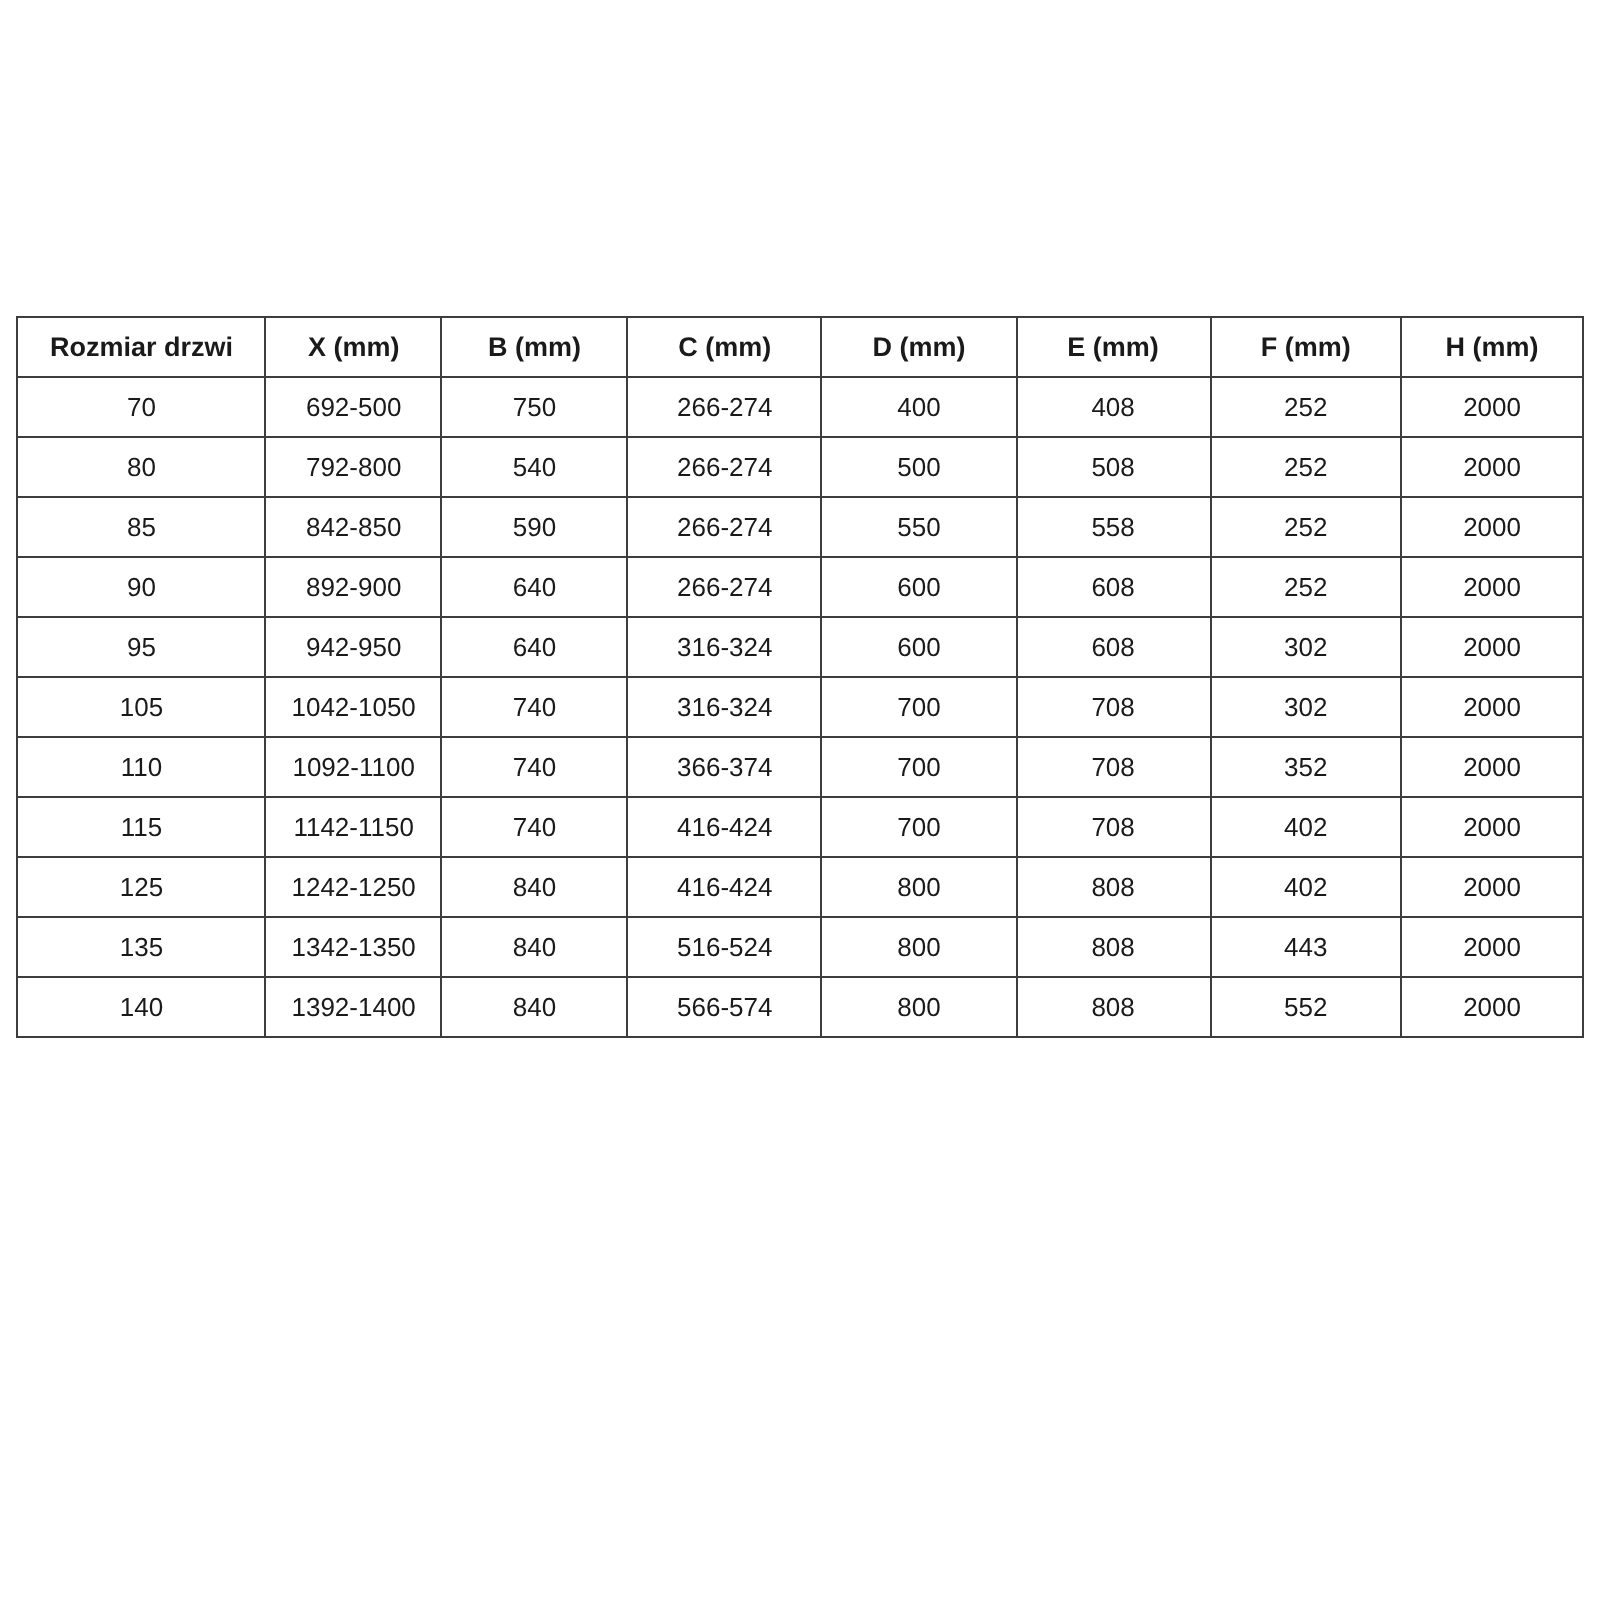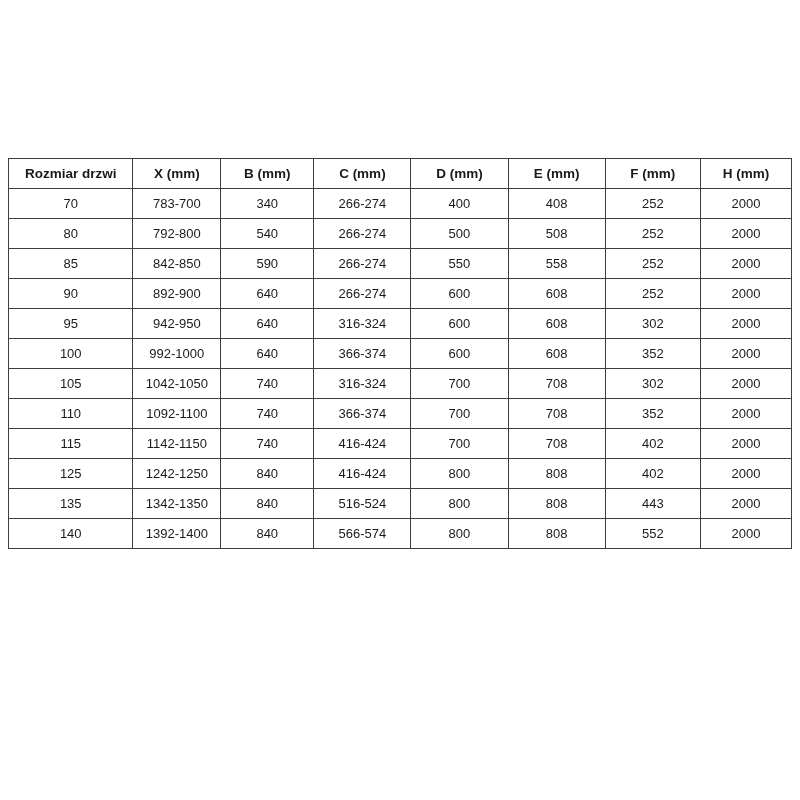--- a/index.html
+++ b/index.html
@@ -70,22 +70,22 @@
           <th>C (mm)</th>
           <th>D (mm)</th>
           <th>E (mm)</th>
           <th>F (mm)</th>
           <th>H (mm)</th>
         </tr>
     </thead>
     <tbody>
         <tr>
           <td>70</td>
-          <td>783-700</td>
-          <td>340</td>
+          <td>692-500</td>
+          <td>750</td>
           <td>266-274</td>
           <td>400</td>
           <td>408</td>
           <td>252</td>
           <td>2000</td>
         </tr>
         <tr>
           <td>80</td>
           <td>792-800</td>
           <td>540</td>
@@ -116,30 +116,20 @@
           <td>2000</td>
         </tr>
         <tr>
           <td>95</td>
           <td>942-950</td>
           <td>640</td>
           <td>316-324</td>
           <td>600</td>
           <td>608</td>
           <td>302</td>
-          <td>2000</td>
-        </tr>
-        <tr>
-          <td>100</td>
-          <td>992-1000</td>
-          <td>640</td>
-          <td>366-374</td>
-          <td>600</td>
-          <td>608</td>
-          <td>352</td>
           <td>2000</td>
         </tr>
         <tr>
           <td>105</td>
           <td>1042-1050</td>
           <td>740</td>
           <td>316-324</td>
           <td>700</td>
           <td>708</td>
           <td>302</td>

